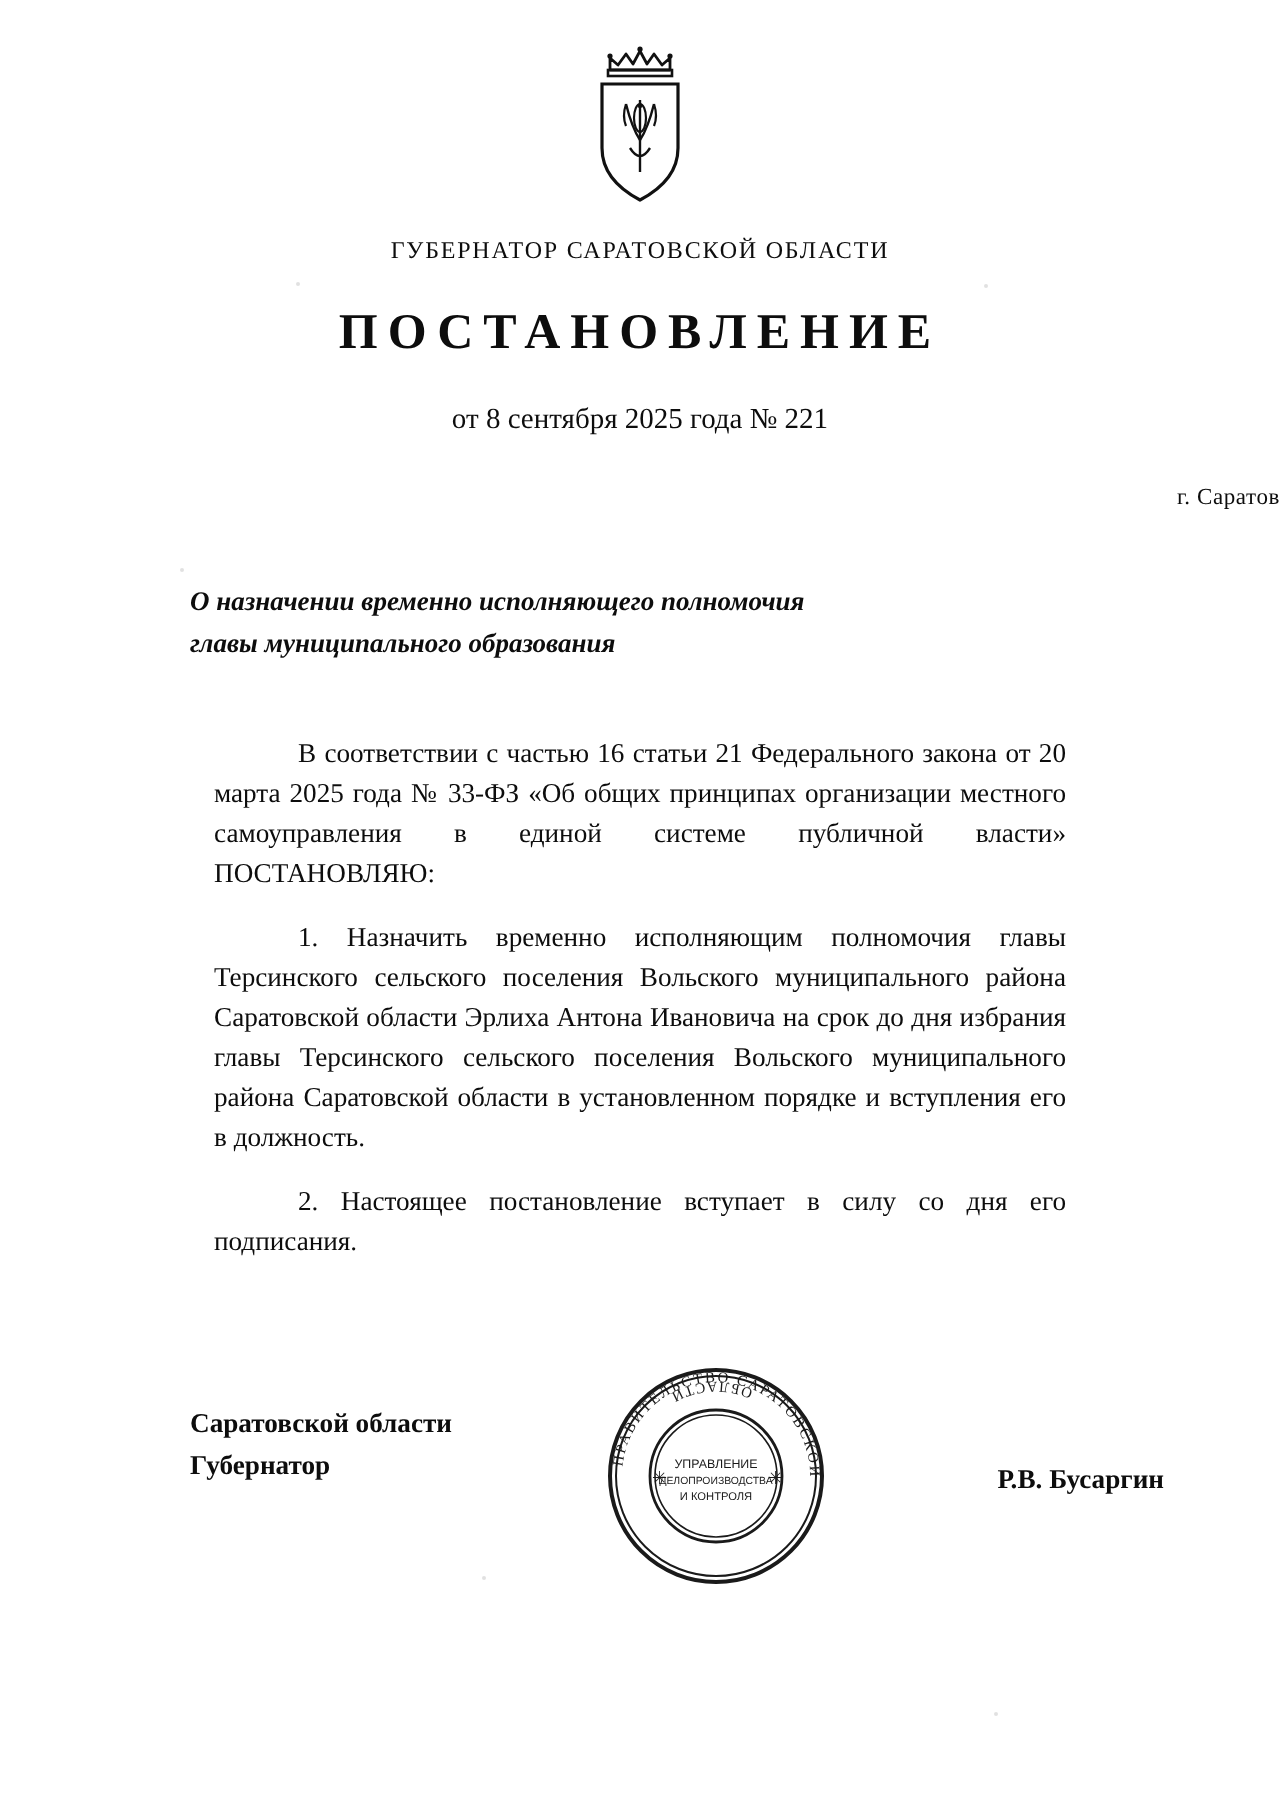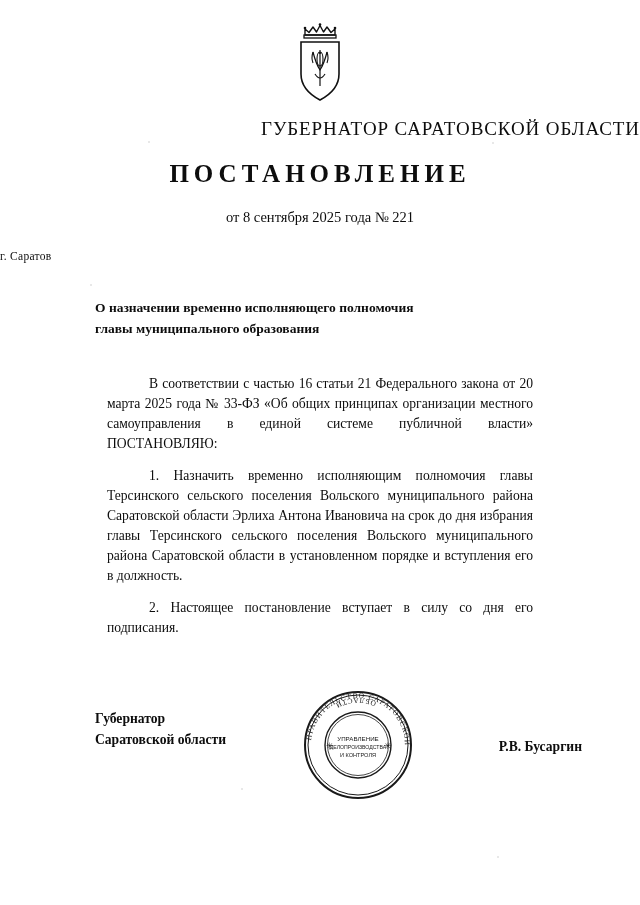--- a/index.html
+++ b/index.html
@@ -24,53 +24,54 @@
   }
   
   .emblem {
     margin: 22px auto 0 auto;
     width: 70px;
     height: 82px;
     display: block;
   }
   
   .org-title {
-    text-align: right;
-    font-size: 19px;
+    text-align: center;
+    font-size: 12px;
     letter-spacing: 0.9px;
     margin-top: 14px;
     font-variant: small-caps;
     text-transform: uppercase;
     font-weight: 400;
   }
   .doc-type {
     text-align: center;
     font-size: 25px;
     font-weight: 700;
     letter-spacing: 5px;
     margin-top: 20px;
   }
   .doc-date {
     text-align: center;
     font-size: 14.5px;
     margin-top: 21px;
   }
   .doc-city {
-    text-align: left;
+    text-align: right;
     font-size: 11.5px;
     margin-top: 24px;
     letter-spacing: 0.3px;
   }
   
   .subject {
     margin: 36px 0 0 95px;
     width: 330px;
     font-size: 13.5px;
     font-weight: 700;
     line-height: 1.55;
+    font-style: italic;
   }
   
   .body-text {
     margin: 34px 95px 0 95px;
     font-size: 13.6px;
     line-height: 1.47;
     text-align: justify;
   }
   .body-text p {
     margin: 12px;
@@ -147,22 +148,22 @@
   <div class="subject">О назначении временно исполняющего полномочия главы муниципального образования</div>
 
   <div class="body-text">
     <p>В соответствии с частью 16 статьи 21 Федерального закона от 20 марта 2025 года № 33-ФЗ «Об общих принципах организации местного самоуправления в единой системе публичной власти» ПОСТАНОВЛЯЮ:</p>
     <p>1. Назначить временно исполняющим полномочия главы Терсинского сельского поселения Вольского муниципального района Саратовской области Эрлиха Антона Ивановича на срок до дня избрания главы Терсинского сельского поселения Вольского муниципального района Саратовской области в установленном порядке и вступления его в должность.</p>
     <p>2. Настоящее постановление вступает в силу со дня его подписания.</p>
   </div>
 
   <div class="signature">
     <div class="sig-left">
+      <div>Саратовской области</div>
       <div>Губернатор</div>
-      <div>Саратовской области</div>
     </div>
 
     <svg class="stamp" viewBox="0 0 124 124">
       <defs>
         <path id="outerArc" d="M 62,62 m -47,0 a 47,47 0 1,1 94,0 a 47,47 0 1,1 -94,0"></path>
         <path id="outerArc2" d="M 62,62 m -47,0 a 47,47 0 1,0 94,0 a 47,47 0 1,0 -94,0"></path>
       </defs>
       <circle cx="62" cy="62" r="53" fill="none" stroke="#1a1a1a" stroke-width="2"></circle>
       <circle cx="62" cy="62" r="50" fill="none" stroke="#1a1a1a" stroke-width="1"></circle>
       <circle cx="62" cy="62" r="33" fill="none" stroke="#1a1a1a" stroke-width="1.4"></circle>

